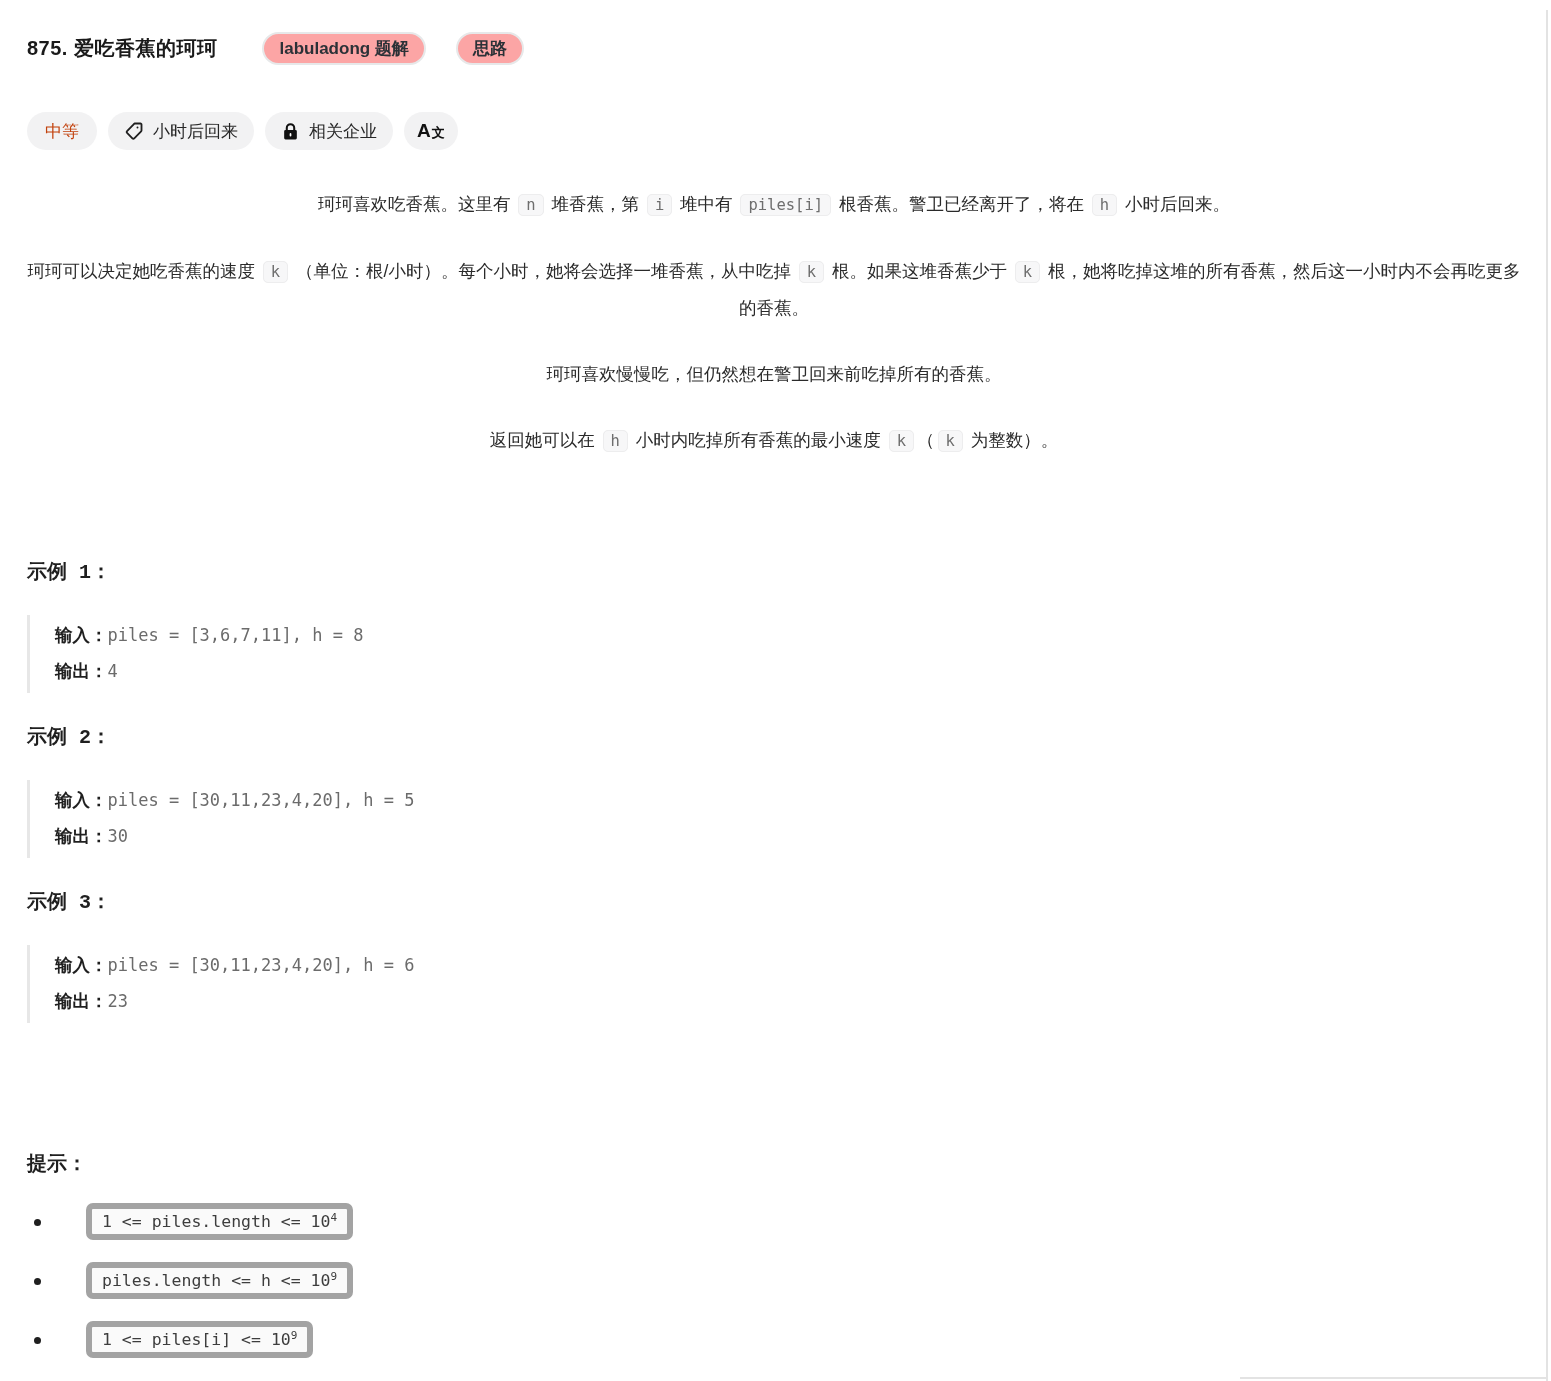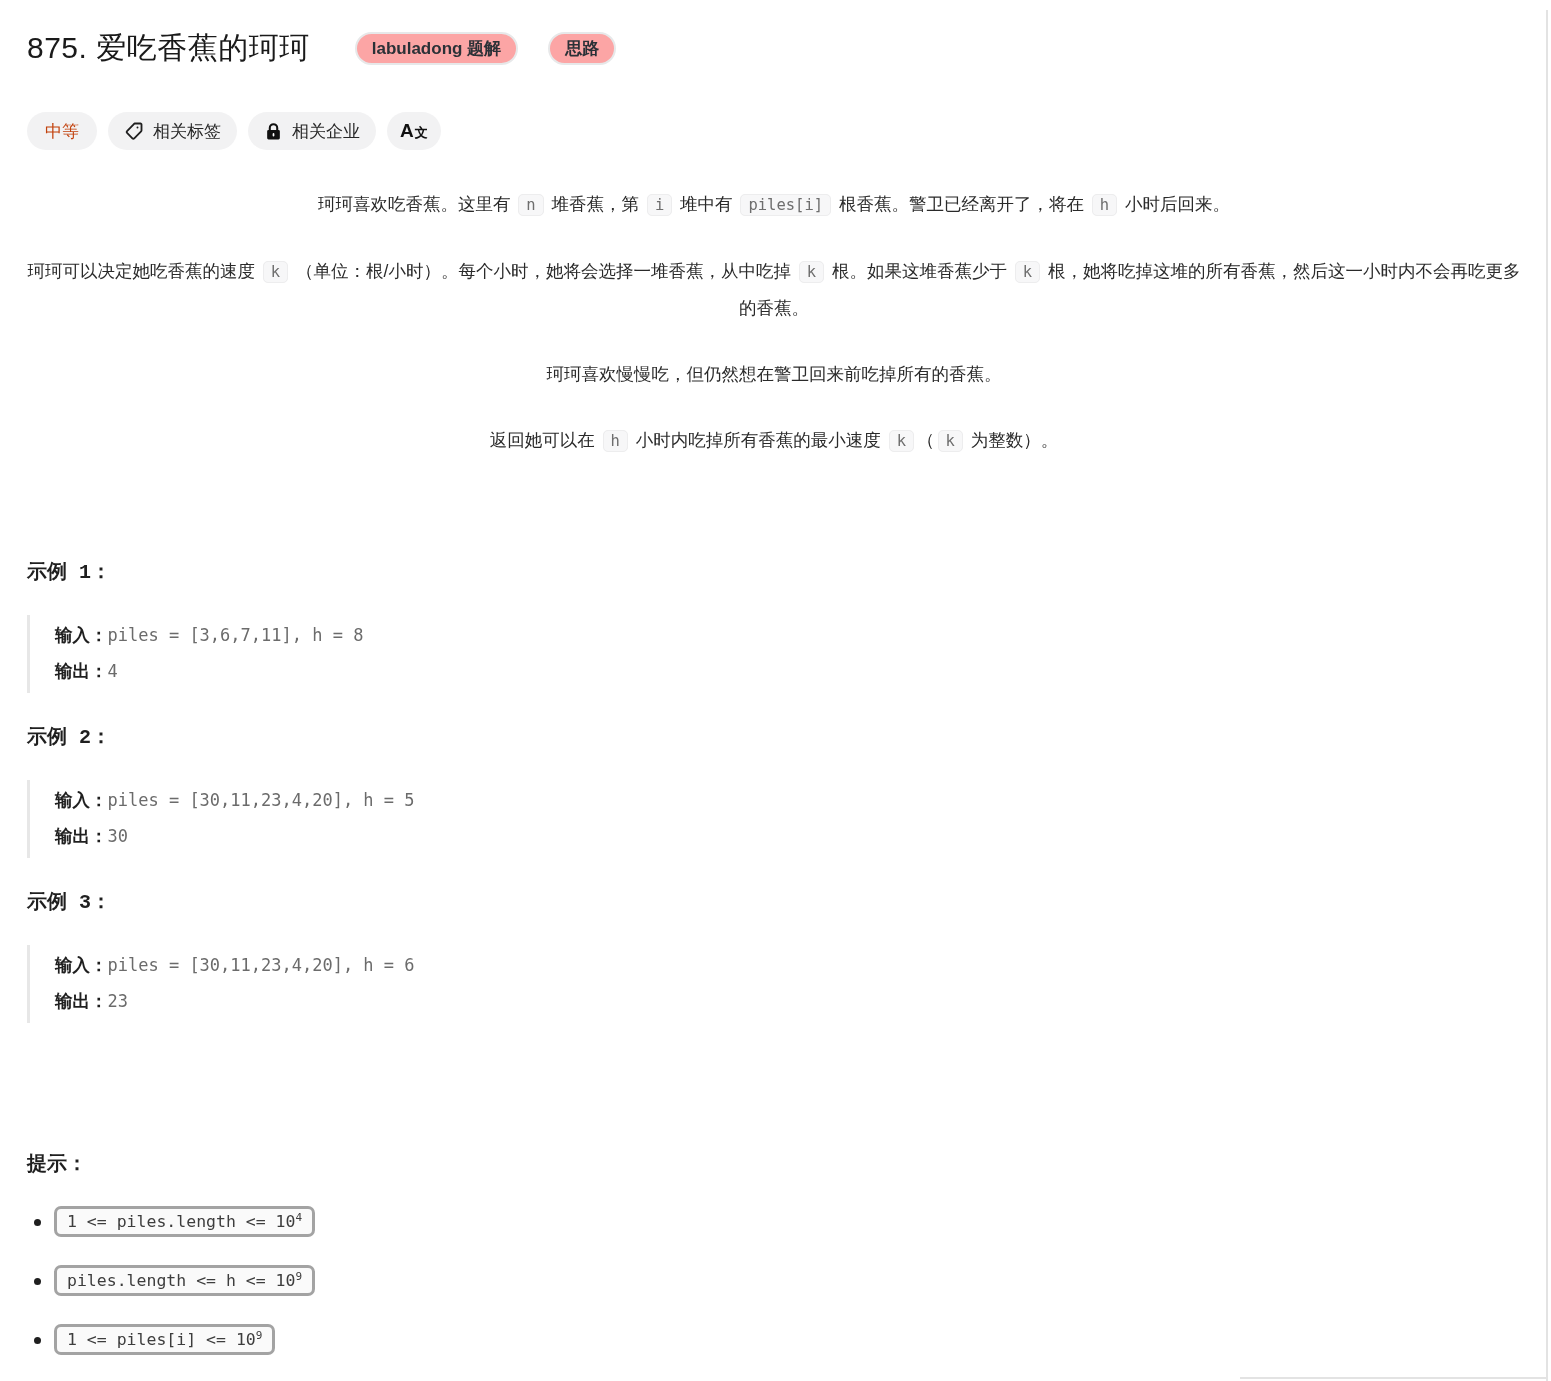--- a/index.html
+++ b/index.html
@@ -7,21 +7,21 @@
     width: 1551px; height: 1381px; position: relative; overflow: hidden;
     font-family: "Liberation Sans", "DejaVu Sans", sans-serif;
     color: #262626;
     -webkit-font-smoothing: antialiased;
   }
   .panel { padding: 28px 30px 0 27px; }
 
   
   .title-row { display: flex; align-items: center; }
   h1.page-title {
-    margin: 0; font-size: 30px; font-weight: 400; color: #1a1a1a; line-height: 40px;
+    margin: 0; font-size: 20px; font-weight: 700; color: #1a1a1a; line-height: 40px;
     letter-spacing: 0.5px;
   }
   .title-badges { display: flex; gap: 30px; margin-left: 45px; }
   .title-badge {
     background: #fca5a5; border: 2px solid #e7e8e9; border-radius: 18px;
     padding: 3px 15px; font-size: 17px; font-weight: 700; color: #2b3137;
     line-height: 23px; cursor: pointer; white-space: nowrap;
   }
 
   
@@ -66,21 +66,21 @@
   
   .constraints-list { list-style: none; margin: 30px 0 0 0; padding: 0; }
   .constraints-list li { position: relative; padding-left: 27px; margin-bottom: 29px; line-height: 30px; }
   .constraints-list li::before {
     content: ""; position: absolute; left: 7px; top: 12px; width: 7px; height: 7px;
     border-radius: 50%; background: #1f1f1f;
   }
   code.chip2 {
     font-family: "DejaVu Sans Mono", "Liberation Mono", monospace;
     font-size: 16.5px; color: #3d3d3d; background: #fafafa;
-    border: 3px solid #a3a3a3; border-radius: 7px; padding: 3px 10px; white-space: nowrap;
+    border: 6px solid #a3a3a3; border-radius: 7px; padding: 3px 10px; white-space: nowrap; margin-left: 32px;
   }
   code.chip2 sup { font-size: 11px; line-height: 0; }
 
   
   .edge-right { position: absolute; top: 10px; right: 3px; width: 2px; height: 1371px; background: #e3e3e3; }
   .edge-bottom { position: absolute; left: 1240px; right: 3px; bottom: 2px; height: 2px; background: #e3e3e3; }
 
   svg { display: block; }
 </style>
 </head>
@@ -99,21 +99,21 @@
   <div class="meta-row">
     <span class="pill difficulty" style="color:#c2410c;">中等</span>
 
     <span class="pill">
       <span class="icon">
         <svg width="20" height="20" viewBox="0 0 24 24" fill="none" stroke="#1f1f1f" stroke-width="2.2" stroke-linejoin="round" stroke-linecap="round">
           <path d="M12.6 3h7.2a1.2 1.2 0 0 1 1.2 1.2v7.2a1.6 1.6 0 0 1-.47 1.13l-8.2 8.2a1.6 1.6 0 0 1-2.26 0l-6.4-6.4a1.6 1.6 0 0 1 0-2.26l8.2-8.2A1.6 1.6 0 0 1 12.6 3z"></path>
           <circle cx="16.2" cy="7.8" r="1.15" fill="#1f1f1f" stroke="none"></circle>
         </svg>
       </span>
-      <span>相关标签</span>
+      <span>小时后回来</span>
     </span>
 
     <span class="pill">
       <span class="icon">
         <svg width="19" height="19" viewBox="0 0 24 24" fill="#111">
           <path d="M6 10V7.5a6 6 0 0 1 12 0V10h.3A1.7 1.7 0 0 1 20 11.7v8.6A1.7 1.7 0 0 1 18.3 22H5.7A1.7 1.7 0 0 1 4 20.3v-8.6A1.7 1.7 0 0 1 5.7 10H6zm2.6 0h6.8V7.5a3.4 3.4 0 0 0-6.8 0V10z"></path>
           <rect x="10.9" y="14" width="2.2" height="4.2" rx="1.1" fill="#fff"></rect>
         </svg>
       </span>
       <span>相关企业</span>

